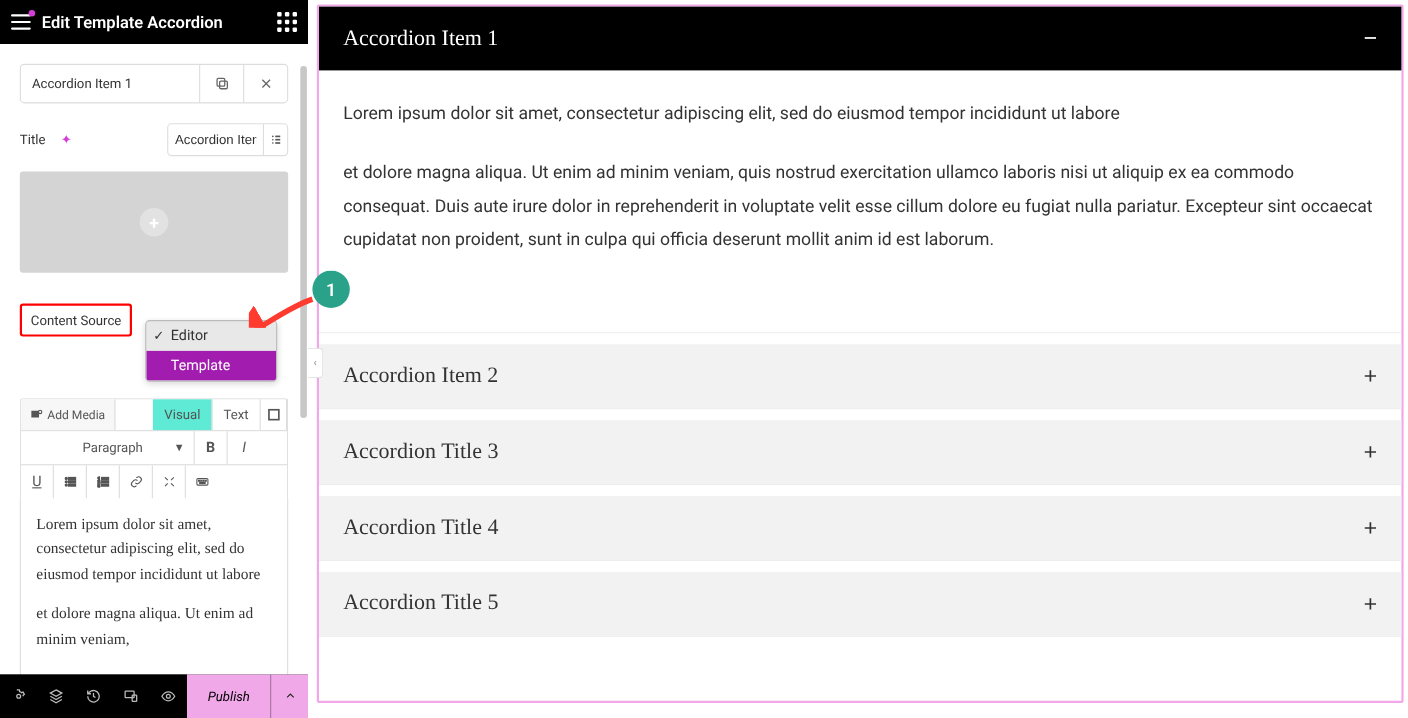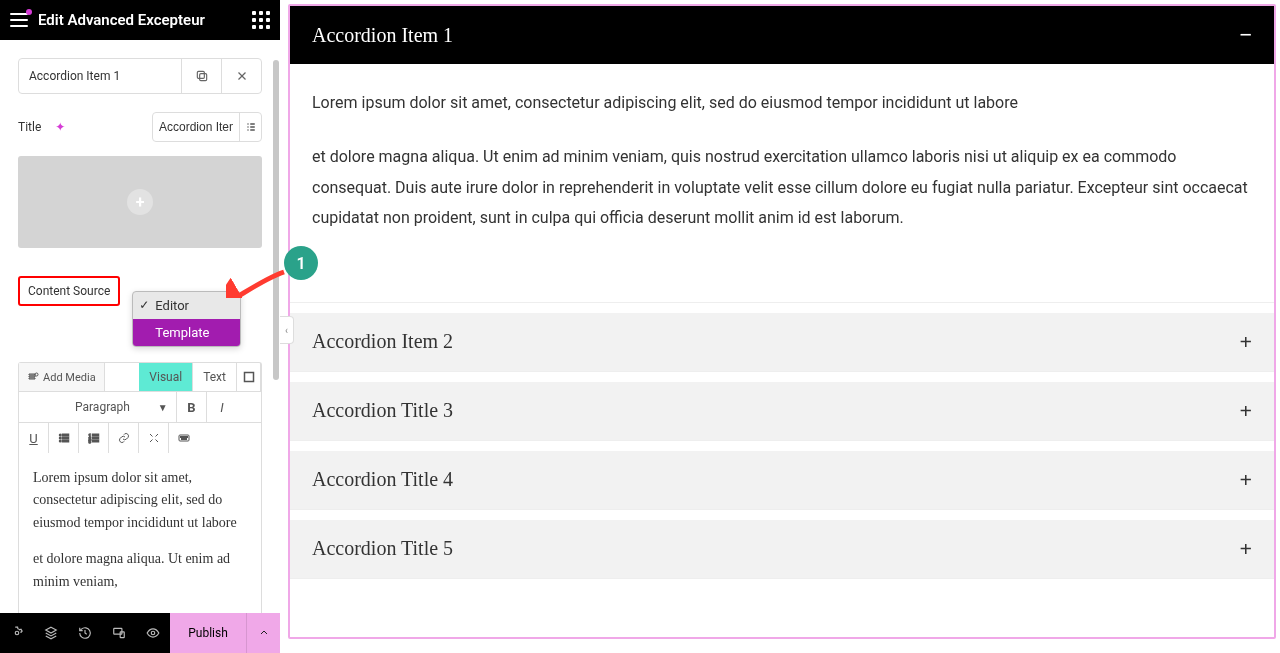--- a/index.html
+++ b/index.html
@@ -176,21 +176,21 @@
     border: 2px solid #ff0000;
     border-radius: 3px;
   }
   .content-source-dropdown {
     flex: 1;
     position: relative;
   }
   .dropdown-menu {
     position: absolute;
     left: 0; top: 0;
-    width: 109px;
+    width: 120px;
     background: #e8e8e8;
     border: 1px solid #bbb;
     border-radius: 4px;
     overflow: hidden;
     box-shadow: 0 2px 6px rgba(0,0,0,0.15);
     z-index: 10;
   }
   .dropdown-menu .opt {
     padding: 6px 10px 6px 22px;
     font-size: 13px;
@@ -279,20 +279,21 @@
 
   
   .bottom-bar {
     position: absolute;
     left: 0; bottom: 0;
     width: 280px;
     height: 40px;
     background: #000;
     display: flex;
     align-items: stretch;
+    font-style: italic;
   }
   .bottom-bar .bb-btn {
     width: 34px;
     display: flex; align-items: center; justify-content: center;
     color: #bbb;
     cursor: pointer;
   }
   .bottom-bar .publish {
     flex: 1;
     background: #f0a8e8;
@@ -396,21 +397,21 @@
 </head>
 <body>
 
 <div class="panel">
   <div class="panel-header">
     <div class="hamburger">
         <span></span>
         <span></span>
         <span></span>
       </div>
-    <div class="title">Edit Advanced Excepteur</div>
+    <div class="title">Edit Template Accordion</div>
     <div class="apps-icon">
       <span></span>
         <span></span>
         <span></span>
         <span></span>
         <span></span>
         <span></span>
         <span></span>
         <span></span>
         <span></span>

